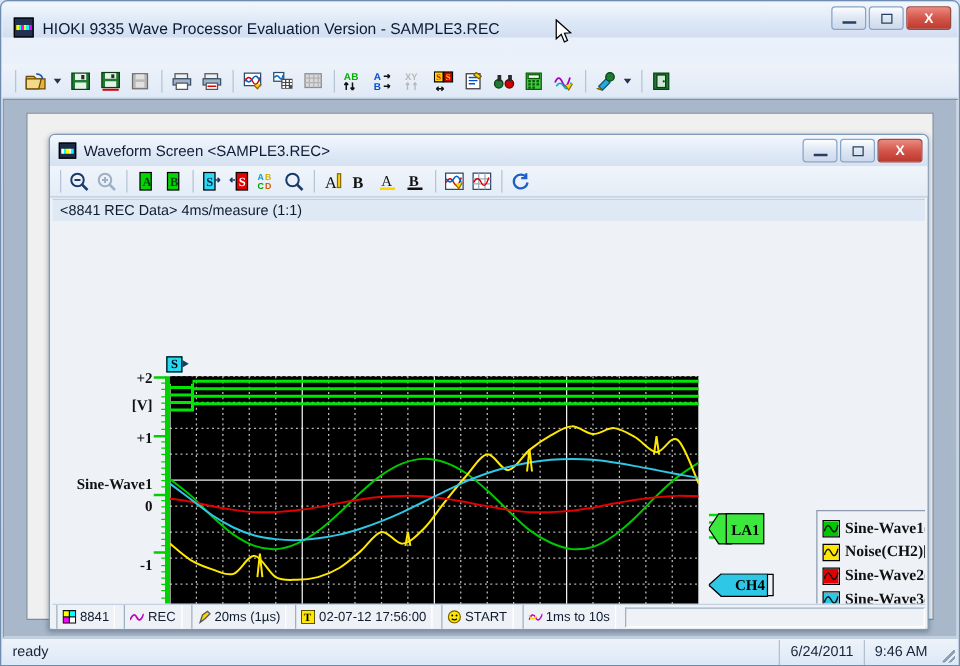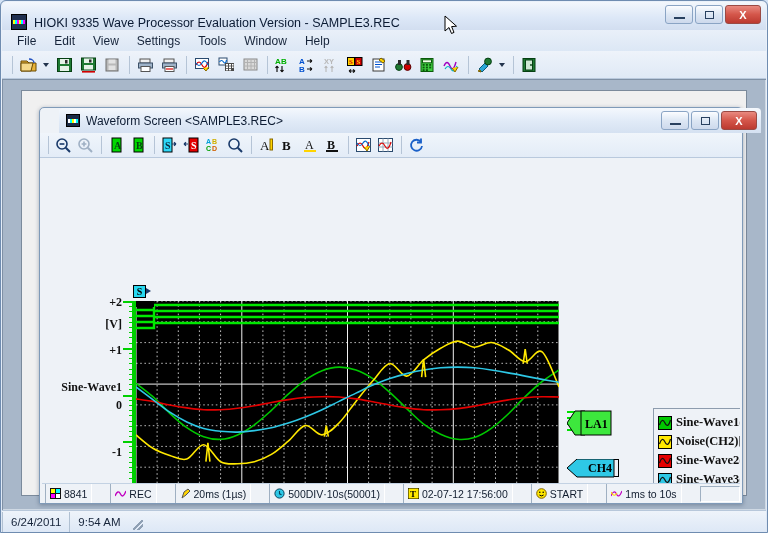--- a/index.html
+++ b/index.html
@@ -98,21 +98,21 @@
   #wave-window{
     position:absolute;left:38px;top:106px;width:704px;height:397px;
     background:#eef2f7;border:1px solid #7f9ab8;box-sizing:border-box;
     border-radius:5px 5px 0 0;
     box-shadow:0 1px 4px rgba(20,40,70,.35);
   }
   .cw-titlebar{
     position:absolute;left:0;top:0;width:702px;height:25px;
     background:linear-gradient(#f4f8fd,#e0eaf7 55%,#d5e1f1);
     border-radius:4px 4px 0 0;
-    display:flex;align-items:center;margin-left:19px;
+    display:flex;align-items:center;
   }
   .cw-icon{
     width:14px;height:13px;margin-left:7px;margin-right:6px;flex:0 0 auto;
     background:#1a2a45;border:1px solid #000;box-sizing:border-box;position:relative;
   }
   .cw-icon::after{
     content:"";position:absolute;left:1px;top:4px;width:10px;height:4px;
     background:repeating-linear-gradient(90deg,#fff 0 2px,#0ff 2px 4px,#ff0 4px 6px);
   }
   .cw-title{font-size:12px;color:#0d1c33;white-space:nowrap;}
@@ -219,21 +219,21 @@
   .cw-statusbar{
     position:absolute;left:2px;top:375px;width:698px;height:20px;
     background:#eef2f7;border-top:1px solid #c3d2e3;
     display:flex;align-items:center;padding-left:3px;box-sizing:border-box;
     overflow:hidden;
   }
   .sb-cell{
     height:32px;display:flex;align-items:center;
     border-left:1px solid #9fb0c2;border-top:1px solid #9fb0c2;
     border-right:1px solid #ffffff;border-bottom:1px solid #ffffff;
-    padding:0 4px;margin-right:18px;font-size:10.5px;color:#101c2e;white-space:nowrap;
+    padding:0 4px;margin-right:7px;font-size:10.5px;color:#101c2e;white-space:nowrap;
     flex:0 0 auto;box-sizing:border-box;
   }
   .sb-cell .mini{width:11px;height:11px;margin-right:3px;flex:0 0 auto;}
   .sb-filler{
     flex:1 1 auto;height:16px;
     border-left:1px solid #9fb0c2;border-top:1px solid #9fb0c2;
     border-right:1px solid #fff;border-bottom:1px solid #fff;box-sizing:border-box;
   }
 
   
@@ -272,29 +272,20 @@
       <div class="wbtn">
           <span class="glyph-min"></span>
         </div>
       <div class="wbtn">
           <span class="glyph-max"></span>
         </div>
       <div class="wbtn close">X</div>
     </div>
   </div>
 
-  <div class="menubar">
-    <div class="menu-item">File</div>
-    <div class="menu-item">Edit</div>
-    <div class="menu-item">View</div>
-    <div class="menu-item">Settings</div>
-    <div class="menu-item">Tools</div>
-    <div class="menu-item">Window</div>
-    <div class="menu-item">Help</div>
-  </div>
 
   <div class="toolbar">
     <div class="tsep"></div>
     <div class="tbtn">
       <svg class="ico" viewBox="0 0 17 16">
           <path d="M1 4h6l2 2h7v8H1z" fill="#e8b33a" stroke="#6b4a00"></path>
           <path d="M1 6h12l-2 8H1z" fill="#f5d98a" stroke="#6b4a00"></path>
           <path d="M9 2c3 0 5 2 5 4" fill="none" stroke="#2050c0" stroke-width="1.4"></path>
         </svg>
     </div>
@@ -586,20 +577,21 @@
       </div>
       <div class="tsep"></div>
       <div class="cbtn">
         <svg class="ico" viewBox="0 0 17 16">
             <path d="M13 5a5.5 5.5 0 1 0 1 4" fill="none" stroke="#1a60c8" stroke-width="1.8"></path>
             <path d="M13 1.5V5.5H9" fill="none" stroke="#1a60c8" stroke-width="1.8"></path>
           </svg>
       </div>
     </div>
 
+    <div class="cw-infobar">&lt;8841 REC Data&gt; 4ms/measure (1:1)</div>
 
     <div class="plot-panel">
 
 
       <div class="s-cursor">S</div>
 
       <div class="yl-col">
         <div class="ylabel" style="top:0px;width:80px;">+2</div>
         <div class="ylabel" style="top:22px;width:80px;">[V]</div>
         <div class="ylabel" style="top:48px;width:80px;">+1</div>
@@ -777,27 +769,20 @@
           <span>REC</span>
         </div>
         <div class="sb-cell">
           <span class="mini"><svg width="11" height="11" viewBox="0 0 11 11">
               <path d="M2 10 L4 4 L8 1 L10 3 L6 7 Z" fill="#ffd400" stroke="#555"></path>
             </svg></span>
           <span>20ms (1µs)</span>
         </div>
         <div class="sb-cell">
           <span class="mini"><svg width="11" height="11" viewBox="0 0 11 11">
-              <circle cx="5.5" cy="5.5" r="4.6" fill="#2ec8e6" stroke="#05405a"></circle>
-              <path d="M5.5 3v2.8l2 1" stroke="#05405a" stroke-width="1.1" fill="none"></path>
-            </svg></span>
-          <span>500DIV·10s(50001)</span>
-        </div>
-        <div class="sb-cell">
-          <span class="mini"><svg width="11" height="11" viewBox="0 0 11 11">
               <rect width="11" height="11" fill="#ffe800" stroke="#000"></rect>
               <text x="2" y="9" font-size="9" font-weight="bold" fill="#000" font-family="Liberation Serif, serif">T</text>
             </svg></span>
           <span>02-07-12 17:56:00</span>
         </div>
         <div class="sb-cell">
           <span class="mini"><svg width="11" height="11" viewBox="0 0 11 11">
               <circle cx="5.5" cy="5.5" r="4.8" fill="#ffe800" stroke="#806000"></circle>
               <circle cx="3.8" cy="4.3" r="0.8" fill="#000"></circle>
               <circle cx="7.2" cy="4.3" r="0.8" fill="#000"></circle>
@@ -810,21 +795,22 @@
               <path d="M0 8 Q3 1 5.5 6 T11 3" fill="none" stroke="#c000c0" stroke-width="1.2"></path>
               <path d="M0 4 Q3 10 6 5" fill="none" stroke="#ffd400" stroke-width="1.2"></path>
             </svg></span>
           <span>1ms to 10s</span>
         </div>
         <div class="sb-filler"></div>
       </div>
   </div>
 
   <div class="main-statusbar">
+    <div class="msb-text">ready</div>
     <div class="msb-cell">6/24/2011</div>
-    <div class="msb-cell">9:54 AM</div>
+    <div class="msb-cell">9:46 AM</div>
     <div class="msb-grip"></div>
   </div>
 
   <svg id="mouse-cursor" viewBox="0 0 14 20">
     <path d="M1 1 L1 16 L5 12.5 L7.5 18.5 L10 17.4 L7.6 11.6 L12.5 11.2 Z" fill="#fff" stroke="#000" stroke-width="1"></path>
   </svg>
 </div>
 
 </body></html>

